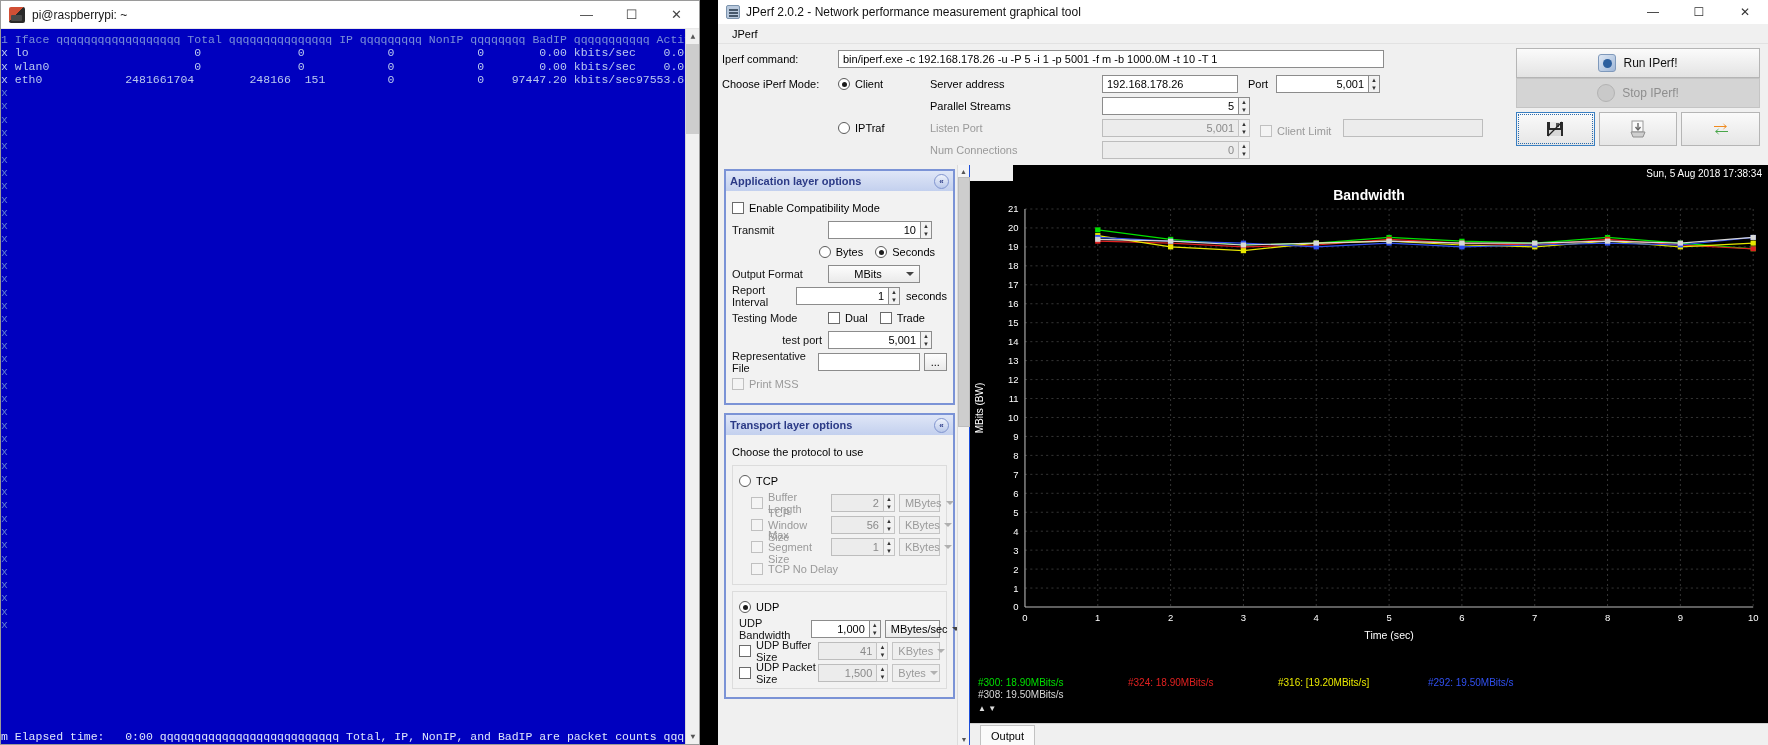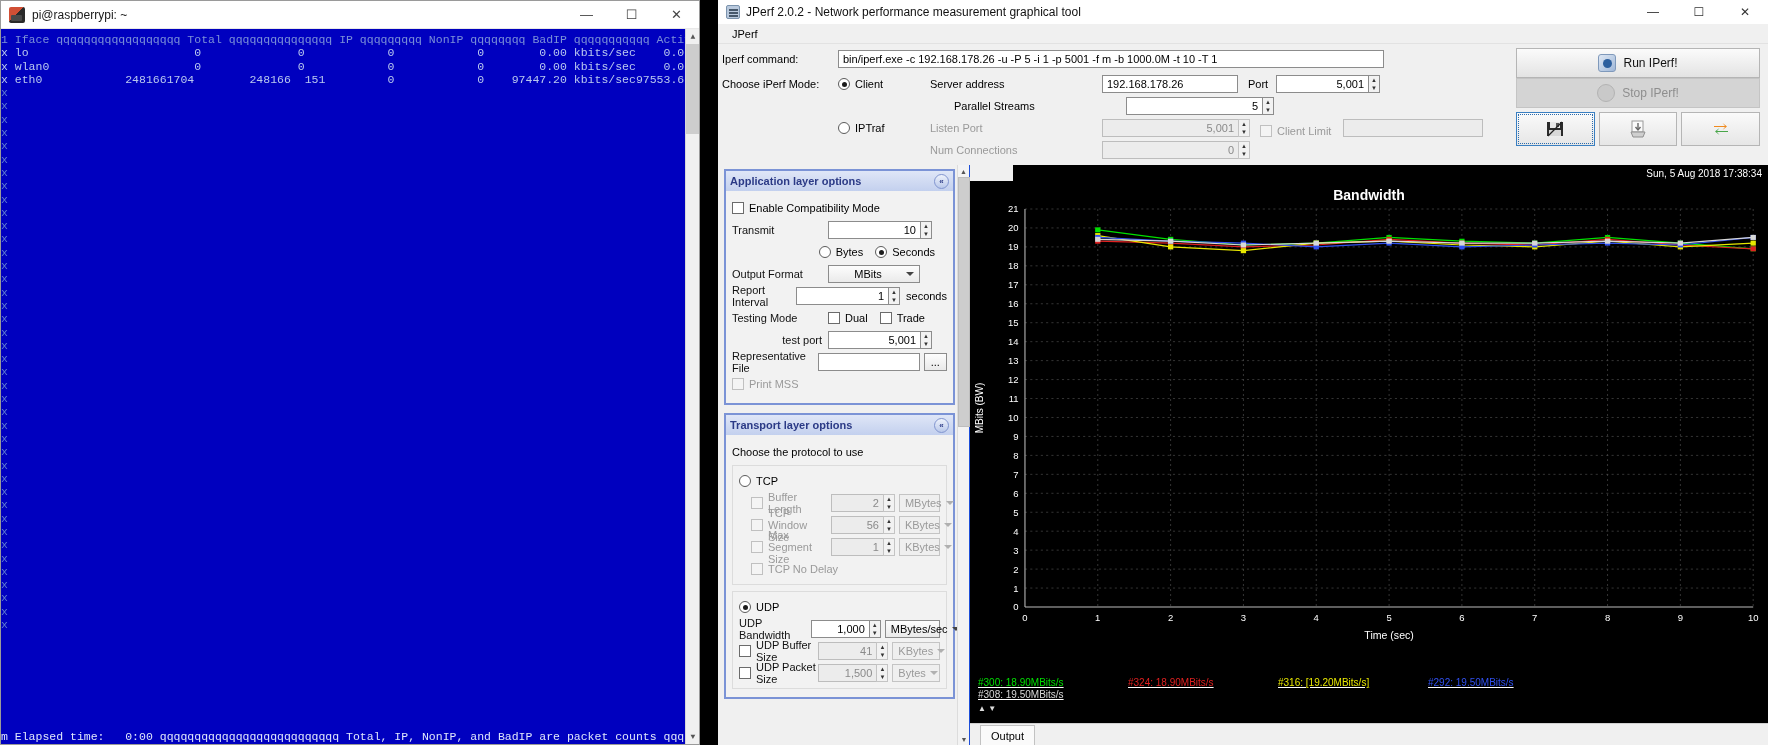--- a/index.html
+++ b/index.html
@@ -148,21 +148,21 @@
   .dots{height:18px;width:26px;border:1px solid #8c8c8c;background:linear-gradient(#fdfdfd,#e9e9e9);
     display:flex;align-items:center;justify-content:center;font-size:11px;}
 
   
   .jp-right{flex:1;display:flex;flex-direction:column;min-width:0;}
   .chart-topbar{height:16px;background:#000;color:#fff;font-size:10px;display:flex;
     align-items:center;justify-content:flex-end;padding-right:6px;flex:none;margin-left:43px;}
   .chart-wrap{flex:1;background:#000;position:relative;min-height:0;}
   .chart-title{text-align:center;color:#fff;font-size:14px;font-weight:bold;padding-top:6px;}
   .legend{position:absolute;left:0;bottom:22px;width:100%;color:#fff;font-size:10px;
-    font-family:"Liberation Sans",sans-serif;padding:0 8px;text-decoration:underline;}
+    font-family:"Liberation Sans",sans-serif;padding:0 8px;}
   .legend-row{display:flex;margin-bottom:1px;}
   .legend-item{width:150px;white-space:nowrap;}
   .chart-scrollmarks{position:absolute;left:8px;bottom:10px;color:#ddd;font-size:8px;}
   .output-tabbar{height:22px;background:#f0f0f0;border-top:1px solid #d0d0d0;display:flex;
     align-items:flex-end;padding-left:10px;flex:none;}
   .output-tab{height:20px;border:1px solid #c2c2c2;border-bottom:none;background:#fafafa;
     display:flex;align-items:center;padding:0 10px;font-size:11px;}
   svg{display:block;}
 </style>
 </head>
@@ -274,21 +274,21 @@
           <div class="spin-btns">
               <div class="spin-b">▲</div>
               <div class="spin-b">▼</div>
             </div>
         </div>
       </div>
 
       <div class="cfg-row">
         <div class="cfg-label"></div>
         <div style="width:92px;"></div>
-        <div style="width:172px;margin-left:24px;">Parallel Streams</div>
+        <div style="width:172px;">Parallel Streams</div>
         <div class="spin">
           <input class="cfg-input" style="width: 136px; text-align: right;" readonly="" value="5">
           <div class="spin-btns">
               <div class="spin-b">▲</div>
               <div class="spin-b">▼</div>
             </div>
         </div>
       </div>
 
       <div class="cfg-row">

